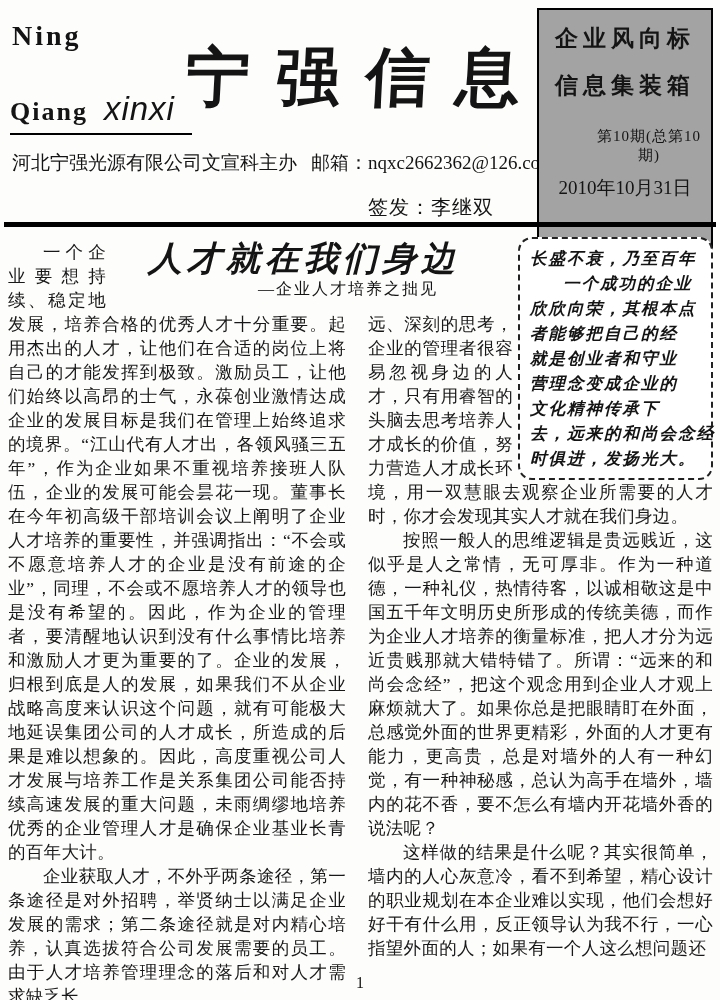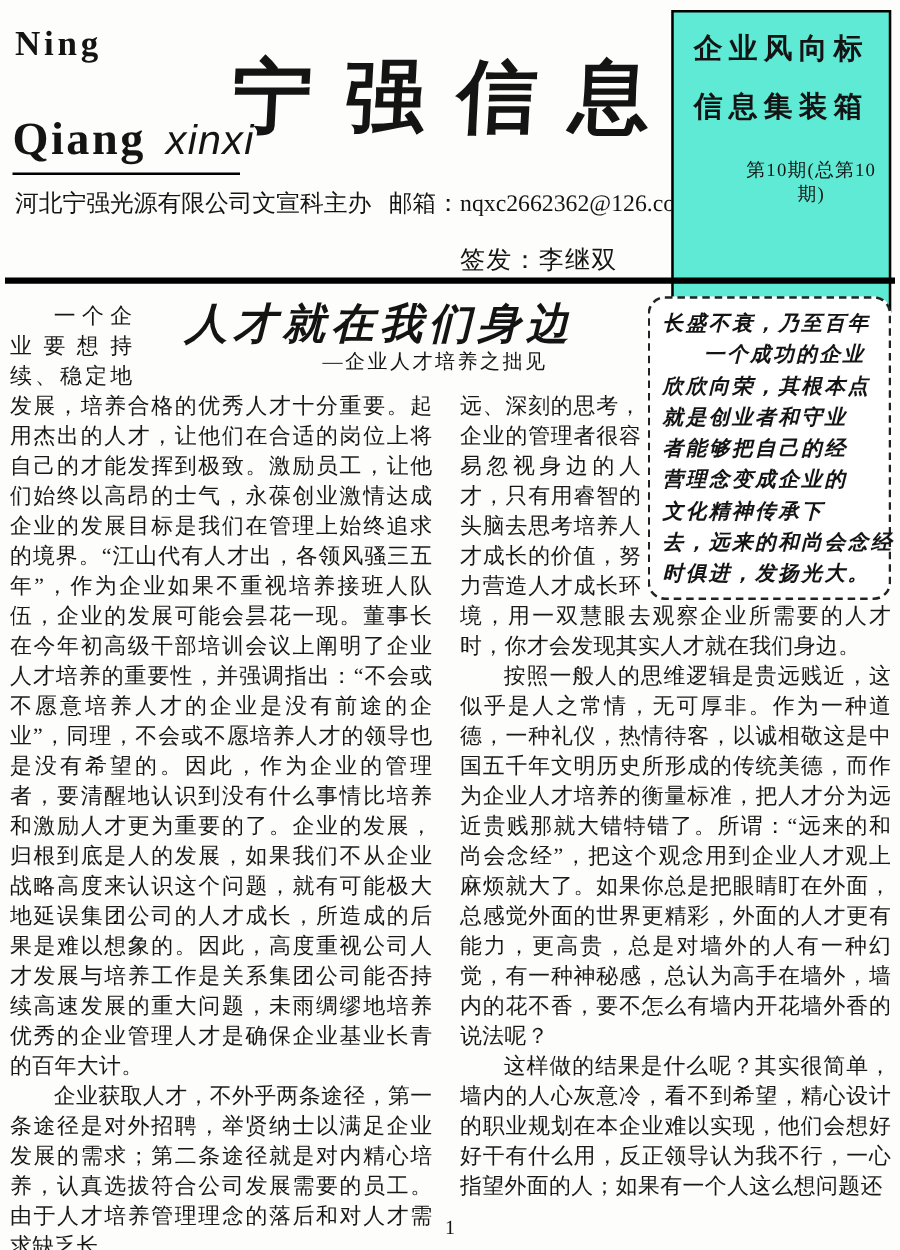--- a/index.html
+++ b/index.html
@@ -13,21 +13,21 @@
     position:absolute; left:12px; top:20px;
     font-family:"Liberation Serif", serif; font-weight:bold;
     font-size:28px; letter-spacing:3px;
   }
   .latin-row {
     position:absolute; left:10px; top:90px; width:182px;
     border-bottom:2px solid #000; padding-bottom:5px; white-space:nowrap;
   }
   .latin-qiang {
     font-family:"Liberation Serif", serif; font-weight:bold;
-    font-size:37px; letter-spacing:2px;
+    font-size:26px; letter-spacing:2px;
   }
   .latin-xinxi {
     font-family:"Liberation Sans", sans-serif; font-weight:400;
     font-size:33px; margin-left:16px; letter-spacing:1px;font-style:italic;
   }
   .brand {
     position:absolute; left:186px; top:34px; white-space:nowrap;
     font-weight:900; font-size:64px; letter-spacing:26px;
     font-family:"Liberation Serif", serif;
     transform:skewX(-3deg);
@@ -36,21 +36,21 @@
     position:absolute; left:12px; top:150px; font-size:19px; white-space:nowrap;
   }
   .publisher-line .email { margin-left:14px; }
   .issuer {
     position:absolute; left:368px; top:194px; font-size:20px; letter-spacing:1px;
   }
   
   .issue-box {
     position:absolute; left:537px; top:8px; width:176px; height:242px;
     border:2px solid #000; box-sizing:border-box; text-align:center;
-    background:#5eead4;
+    background:#a3a3a3;
   }
   .issue-box .big {
     font-size:23px; font-weight:bold; letter-spacing:5px; margin-top:13px;
   }
   .issue-box .big + .big { margin-top:16px; }
   .issue-box .no { font-size:15px; margin-top:26px; letter-spacing:1px;padding-left:48px; }
   .issue-box .date { font-size:19px; margin-top:10px; }
   
   .rule {
     position:absolute; left:4px; top:222px; width:712px; height:5px;
@@ -104,33 +104,34 @@
   <div class="brand">宁强信息</div>
   <div class="publisher-line">
     <span>河北宁强光源有限公司文宣科主办</span><span class="email">邮箱：nqxc2662362@126.com</span>
   </div>
   <div class="issuer">签发：李继双</div>
 
   <div class="issue-box">
     <div class="big">企业风向标</div>
     <div class="big">信息集装箱</div>
     <div class="no">第10期(总第10期)</div>
+    <div class="date">2010年10月31日</div>
   </div>
 
   <div class="rule"></div>
 
   <div class="headline">人才就在我们身边</div>
   <div class="subhead">—企业人才培养之拙见</div>
 
   <div class="quote-box">
     <div class="qline">长盛不衰，乃至百年</div>
     <div class="qline indent">一个成功的企业</div>
     <div class="qline">欣欣向荣，其根本点</div>
+    <div class="qline">者能够把自己的经</div>
     <div class="qline">就是创业者和守业</div>
-    <div class="qline">者能够把自己的经</div>
     <div class="qline">营理念变成企业的</div>
     <div class="qline">文化精神传承下</div>
     <div class="qline">去，远来的和尚会念经</div>
     <div class="qline">时俱进，发扬光大。</div>
   </div>
 
   <div class="col col-left">
     <div class="title-spacer"></div>
     <p class="indent">一个企业要想持续、稳定地发展，培养合格的优秀人才十分重要。起用杰出的人才，让他们在合适的岗位上将自己的才能发挥到极致。激励员工，让他们始终以高昂的士气，永葆创业激情达成企业的发展目标是我们在管理上始终追求的境界。“江山代有人才出，各领风骚三五年”，作为企业如果不重视培养接班人队伍，企业的发展可能会昙花一现。董事长在今年初高级干部培训会议上阐明了企业人才培养的重要性，并强调指出：“不会或不愿意培养人才的企业是没有前途的企业”，同理，不会或不愿培养人才的领导也是没有希望的。因此，作为企业的管理者，要清醒地认识到没有什么事情比培养和激励人才更为重要的了。企业的发展，归根到底是人的发展，如果我们不从企业战略高度来认识这个问题，就有可能极大地延误集团公司的人才成长，所造成的后果是难以想象的。因此，高度重视公司人才发展与培养工作是关系集团公司能否持续高速发展的重大问题，未雨绸缪地培养优秀的企业管理人才是确保企业基业长青的百年大计。</p>
     <p class="indent">企业获取人才，不外乎两条途径，第一条途径是对外招聘，举贤纳士以满足企业发展的需求；第二条途径就是对内精心培养，认真选拔符合公司发展需要的员工。由于人才培养管理理念的落后和对人才需求缺乏长</p>

